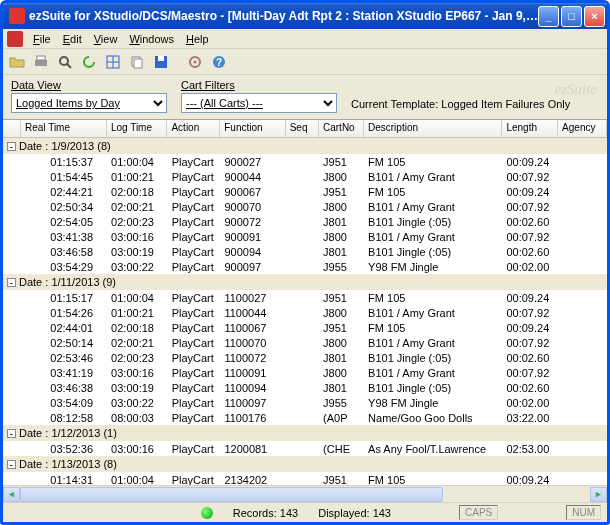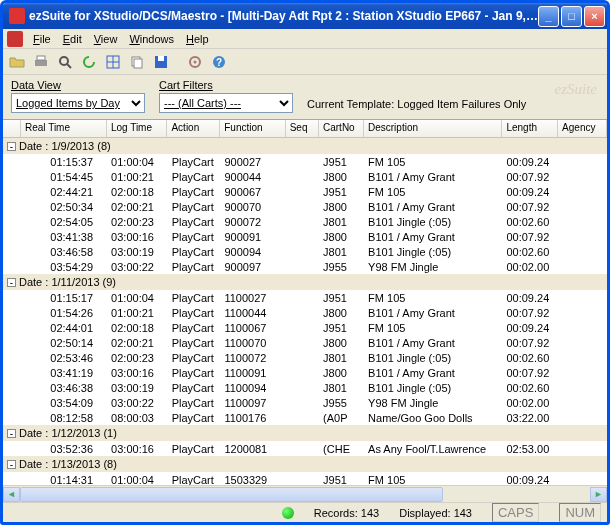--- a/index.html
+++ b/index.html
@@ -13,40 +13,40 @@
 .titlebar .btn.close { background: linear-gradient(to bottom,#f5a7a0,#e14a3b); }
 .menubar { height: 20px; background: #ece9d8; display: flex; align-items: center; padding: 0 4px; border-bottom:1px solid #d4d0c8; }
 .menubar .app-icon { width:16px; height:16px; background:#c33; margin-right:4px; border-radius:2px;}
 .menubar .item { padding: 2px 6px; }
 .toolbar { height: 26px; background: #ece9d8; display: flex; align-items: center; padding: 0 4px; gap: 4px; border-bottom:1px solid #d4d0c8;}
 .toolbar .tbtn { width:20px; height:20px; display:flex; align-items:center; justify-content:center; }
 .toolbar svg { width:16px; height:16px; }
 .filters { padding: 4px 8px 6px; display:flex; align-items:flex-end; gap:14px; position:relative;}
 .filters .group { display:flex; flex-direction:column; gap:2px;text-decoration:underline; }
 .filters label { font-size:11px; }
-.filters select { font-size:11px; height:20px; width:134px; background:#fff; border:1px solid #7f9db9;}
+.filters select { font-size:11px; height:20px; width:156px; background:#fff; border:1px solid #7f9db9;}
 .filters .tmpl { align-self:flex-end; padding-bottom:3px;}
 .watermark { position:absolute; right:10px; top:6px; color:#d7d2c4; font-style:italic; font-size:15px; font-family:"Times New Roman",serif; }
 .grid { flex:1; background:#fff; overflow:hidden; display:flex; flex-direction:column; border-top:1px solid #aca899;}
 .ghead { display:flex; background:linear-gradient(#fdfdfd,#f0efe7); border-bottom:1px solid #c8c4b8; height:18px; }
 .ghead .c { border-right:1px solid #d4d0c8; padding:2px 4px; font-size:10px; white-space:nowrap; overflow:hidden;}
 .gbody { flex:1; overflow-y:auto; }
 .grow { display:flex; height:15px; align-items:center; }
 .grow.group { background:#eee8d5; font-weight:normal; height:16px;}
 .grow .c { padding:0 4px; font-size:11px; white-space:nowrap; overflow:hidden; }
 .grow .minus { display:inline-block; width:9px; height:9px; border:1px solid #888; background:#fff; text-align:center; line-height:7px; font-size:10px; margin-right:3px;}
 .c0{width:18px; flex-shrink:0;} .c1{width:88px;} .c2{width:62px;} .c3{width:54px;} .c4{width:67px;} .c5{width:34px;} .c6{width:46px;} .c7{width:142px;} .c8{width:57px;} .c9{width:50px;}
 .hscroll { height:17px; background:#ece9d8; border-top:1px solid #d4d0c8; display:flex; align-items:center;}
 .hscroll .arr{width:17px;height:15px;background:linear-gradient(#dce6f8,#c2d4f3);border:1px solid #b2c5e6;display:flex;align-items:center;justify-content:center;font-size:9px;color:#4a6;}
 .hscroll .thumb{flex:0 0 70%; height:15px; background:linear-gradient(#dce6f8,#c2d4f3);border:1px solid #b2c5e6; border-radius:2px;}
 .hscroll .track{flex:1;}
 .status { height:20px; background:#ece9d8; border-top:1px solid #d4d0c8; display:flex; align-items:center; padding:0 6px; font-size:11px; justify-content:flex-end; gap:20px;}
 .status .led{width:12px;height:12px;border-radius:50%;background:radial-gradient(circle at 35% 35%, #7f7, #0a0);}
 .status .spacer{flex:1;}
-.status .ind{border:1px inset #d4d0c8;padding:1px 5px;font-size:13px;color:#888;}
+.status .ind{border:1px inset #d4d0c8;padding:1px 5px;font-size:10px;color:#888;margin-left:48px;}
 </style>
 </head>
 <body>
 
 <div class="window">
   <div class="titlebar">
     <div class="icon"></div>
     <div class="title">ezSuite for XStudio/DCS/Maestro - [Multi-Day Adt Rpt 2 :  Station XStudio EP667 - Jan 9, 2013 thru Feb 8, 2013 (143 R...</div>
     <div class="btns">
       <div class="btn">_</div>
@@ -372,21 +372,21 @@
           <div class="c c9"></div>
         </div>
         <div class="grow group">
           <div class="c" style="width:auto"><span class="minus">-</span>Date : 1/13/2013 (8)</div>
         </div>
         <div class="grow">
           <div class="c c0"></div>
           <div class="c c1" style="text-align: right; padding-right: 14px;">01:14:31</div>
           <div class="c c2">01:00:04</div>
           <div class="c c3">PlayCart</div>
-          <div class="c c4">1503329</div>
+          <div class="c c4">2134202</div>
           <div class="c c5"></div>
           <div class="c c6">J951</div>
           <div class="c c7">FM 105</div>
           <div class="c c8">00:09.24</div>
           <div class="c c9"></div>
         </div>
       </div>
     <div class="hscroll">
       <div class="arr">◄</div>
       <div class="thumb"></div>

